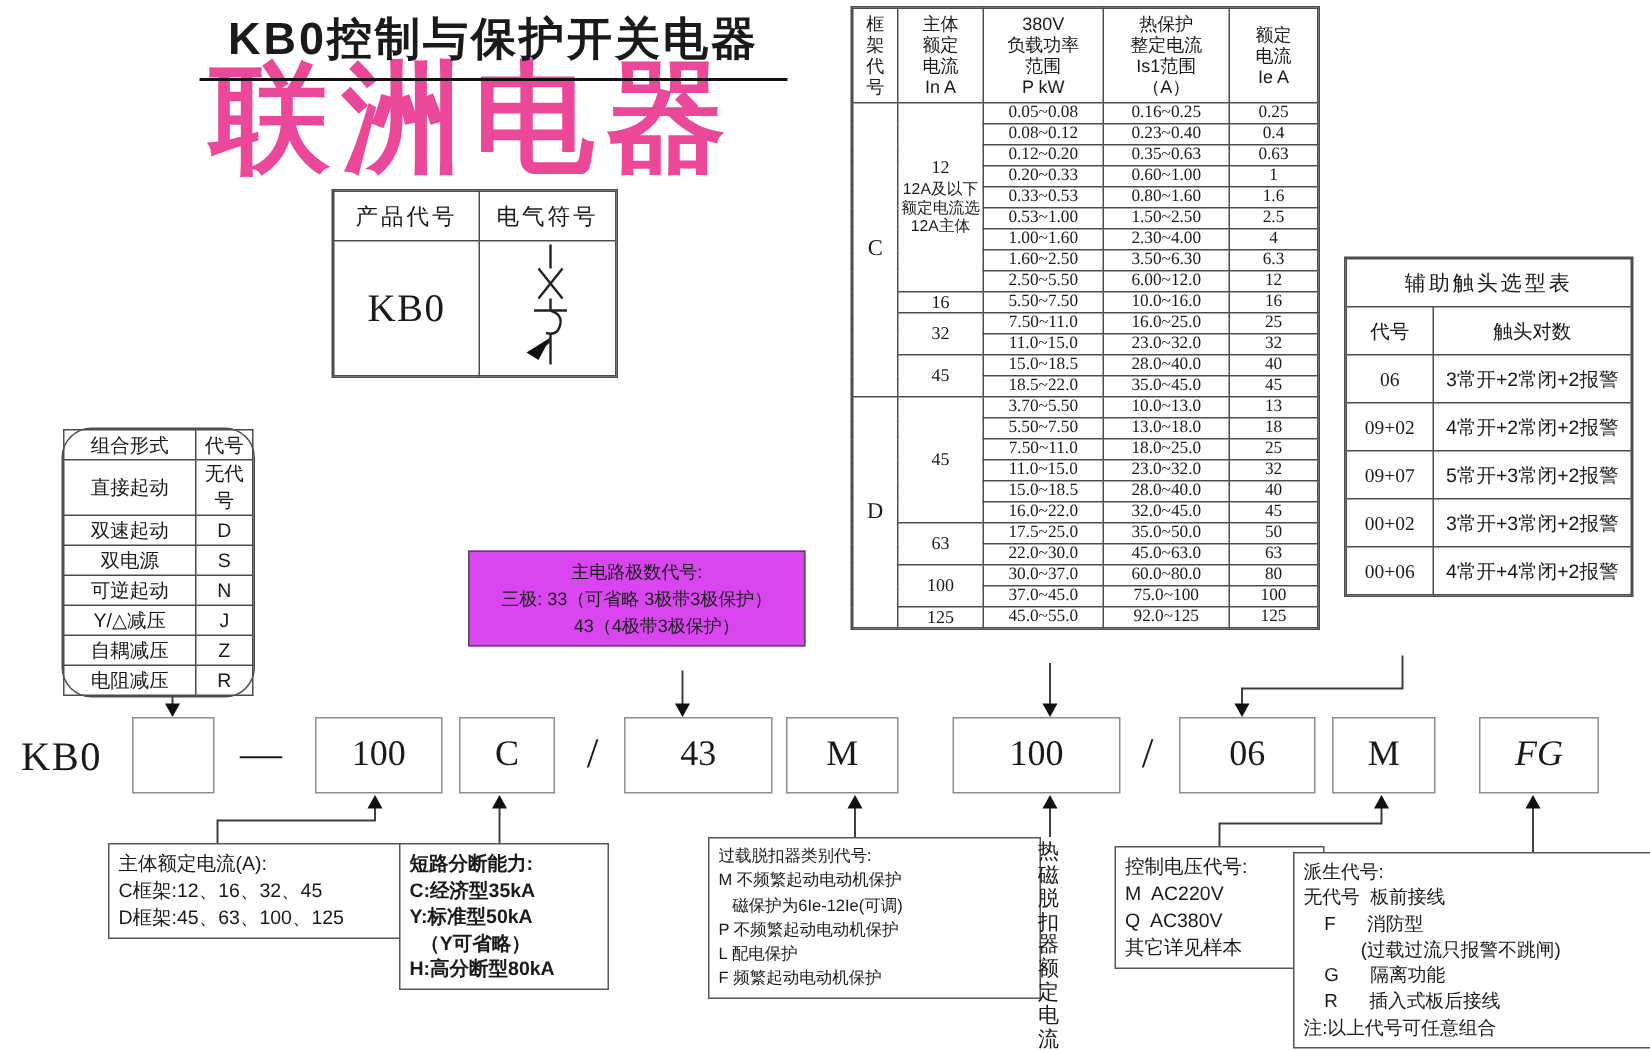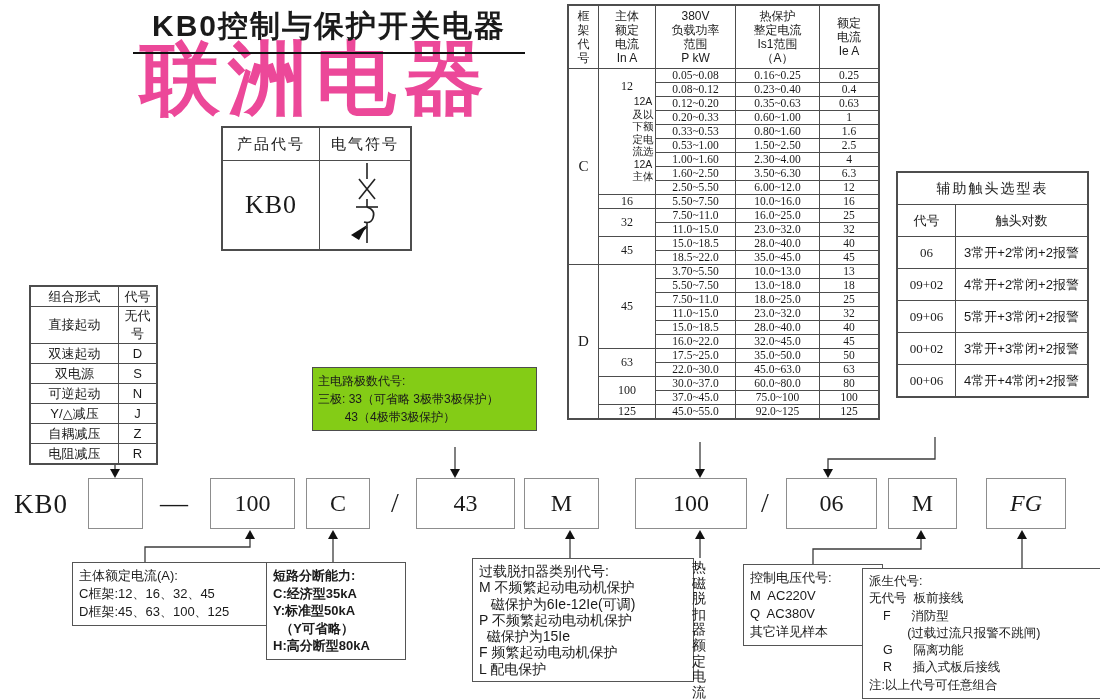--- a/index.html
+++ b/index.html
@@ -21,57 +21,57 @@
         padding:0 1px;font-weight:normal;overflow:hidden;}
   .tbl-outer{outline:1px solid #4d4d4d;}
 
   
   .product-table{left:222px;top:127px;width:188px;}
   .product-table th{height:32px;font-size:15px;letter-spacing:2px;}
   .product-table td{height:86px;}
   .product-code{font-size:26px;letter-spacing:1px;}
 
   
-  .combo-table{left:30px;top:286px;width:126px;font-size:13px;}
+  .combo-table{left:42px;top:286px;width:126px;font-size:13px;border-radius:19px;}
   .combo-table td{height:19px;}
   .combo-table td.hdr{font-size:13px;}
 
   
-  .poles-box{left:312px;top:367px;width:213px;border:1.5px solid #4d4d4d;background:#84cc16;
-             font-size:12px;line-height:18px;padding:4px 5px;white-space:pre;z-index:2;}
+  .poles-box{left:312px;top:367px;width:213px;border:1.5px solid #4d4d4d;background:#d946ef;
+             font-size:12px;line-height:18px;padding:4px 5px;white-space:pre;z-index:2;text-align:center;}
 
   
   .main-table{left:568px;top:5px;width:310px;font-size:11px;}
   .main-table th{height:62px;font-size:12px;line-height:14px;}
   .main-table td{height:13px;line-height:13px;}
   .main-table .num{font-family:"Liberation Serif","DejaVu Serif",serif;font-size:11.5px;}
   .main-table .frame-cell{font-size:15px;font-family:"Liberation Serif","DejaVu Serif",serif;}
   .main-table .in-cell{vertical-align:middle;}
   .main-table .in-main{font-family:"Liberation Serif","DejaVu Serif",serif;font-size:12px;}
-  .main-table .in-note{font-size:10.5px;line-height:12.5px;margin-top:2px;padding-left:32px;}
+  .main-table .in-note{font-size:10.5px;line-height:12.5px;margin-top:2px;}
 
   
   .aux-table{left:897px;top:172px;width:190px;font-size:13px;}
   .aux-table .title-cell{height:31px;font-size:14px;letter-spacing:2px;}
   .aux-table td{height:31px;}
   .aux-table td:first-child{font-family:"Liberation Serif","DejaVu Serif",serif;}
   .aux-table td.hdr{font-family:"Liberation Sans","DejaVu Sans",sans-serif;}
 
   
   .code-prefix{left:14px;top:478px;height:52px;line-height:52px;font-size:27px;letter-spacing:1px;z-index:2;}
   .code-box{border:1.5px solid #8d8d8d;background:#fff;top:478px;height:49px;display:flex;
             align-items:center;justify-content:center;font-size:24px;z-index:2;}
   .code-sep{top:478px;height:52px;line-height:50px;text-align:center;font-size:28px;z-index:2;}
 
   
   .note{border:1.5px solid #555;background:#fff;font-size:13px;line-height:18px;
         padding:4px 6px;white-space:pre;z-index:2;}
   .note-rated{left:72px;top:562px;width:182px;}
   .note-breaking{left:266px;top:562px;width:126px;line-height:17.5px;font-weight:bold;}
-  .note-overload{left:472px;top:558px;width:208px;font-size:14px;line-height:16.3px;}
+  .note-overload{left:472px;top:558px;width:208px;font-size:11px;line-height:16.3px;}
   .note-voltage{left:743px;top:564px;width:126px;line-height:18px;}
   .note-derived{left:862px;top:568px;width:234px;font-size:12.5px;line-height:17.3px;}
   .vertical-text{left:688px;top:560px;width:22px;text-align:center;font-size:14px;
                  line-height:15.6px;z-index:2;}
 
   svg.wires{left:0;top:0;z-index:1;pointer-events:none;}
 </style>
 </head>
 <body>
 
@@ -368,21 +368,21 @@
         </tr>
         <tr>
           <td>06</td>
           <td>3常开+2常闭+2报警</td>
         </tr>
         <tr>
           <td>09+02</td>
           <td>4常开+2常闭+2报警</td>
         </tr>
         <tr>
-          <td>09+06</td>
+          <td>09+07</td>
           <td>5常开+3常闭+2报警</td>
         </tr>
         <tr>
           <td>00+02</td>
           <td>3常开+3常闭+2报警</td>
         </tr>
         <tr>
           <td>00+06</td>
           <td>4常开+4常闭+2报警</td>
         </tr>
@@ -398,21 +398,21 @@
   <div class="abs code-box serif" style="left:416px;width:97px;">43</div>
   <div class="abs code-box serif" style="left:524px;width:73px;">M</div>
   <div class="abs code-box serif" style="left:635px;width:110px;">100</div>
   <div class="abs code-sep serif" style="left:748px;width:34px;">/</div>
   <div class="abs code-box serif" style="left:786px;width:89px;">06</div>
   <div class="abs code-box serif" style="left:888px;width:67px;">M</div>
   <div class="abs code-box serif" style="left:986px;width:78px;font-style:italic;">FG</div>
 
   <div class="abs note note-rated"><div>主体额定电流(A):</div><div>C框架:12、16、32、45</div><div>D框架:45、63、100、125</div></div>
   <div class="abs note note-breaking"><div>短路分断能力:</div><div>C:经济型35kA</div><div>Y:标准型50kA</div><div>  （Y可省略）</div><div>H:高分断型80kA</div></div>
-  <div class="abs note note-overload"><div>过载脱扣器类别代号:</div><div>M 不频繁起动电动机保护</div><div>   磁保护为6Ie-12Ie(可调)</div><div>P 不频繁起动电动机保护</div><div>  磁保护为15Ie</div><div>F 频繁起动电动机保护</div><div>L 配电保护</div></div>
+  <div class="abs note note-overload"><div>过载脱扣器类别代号:</div><div>M 不频繁起动电动机保护</div><div>   磁保护为6Ie-12Ie(可调)</div><div>P 不频繁起动电动机保护</div><div>L 配电保护</div><div>F 频繁起动电动机保护</div></div>
   <div class="abs vertical-text">
       <div>热</div>
       <div>磁</div>
       <div>脱</div>
       <div>扣</div>
       <div>器</div>
       <div>额</div>
       <div>定</div>
       <div>电</div>
       <div>流</div>

